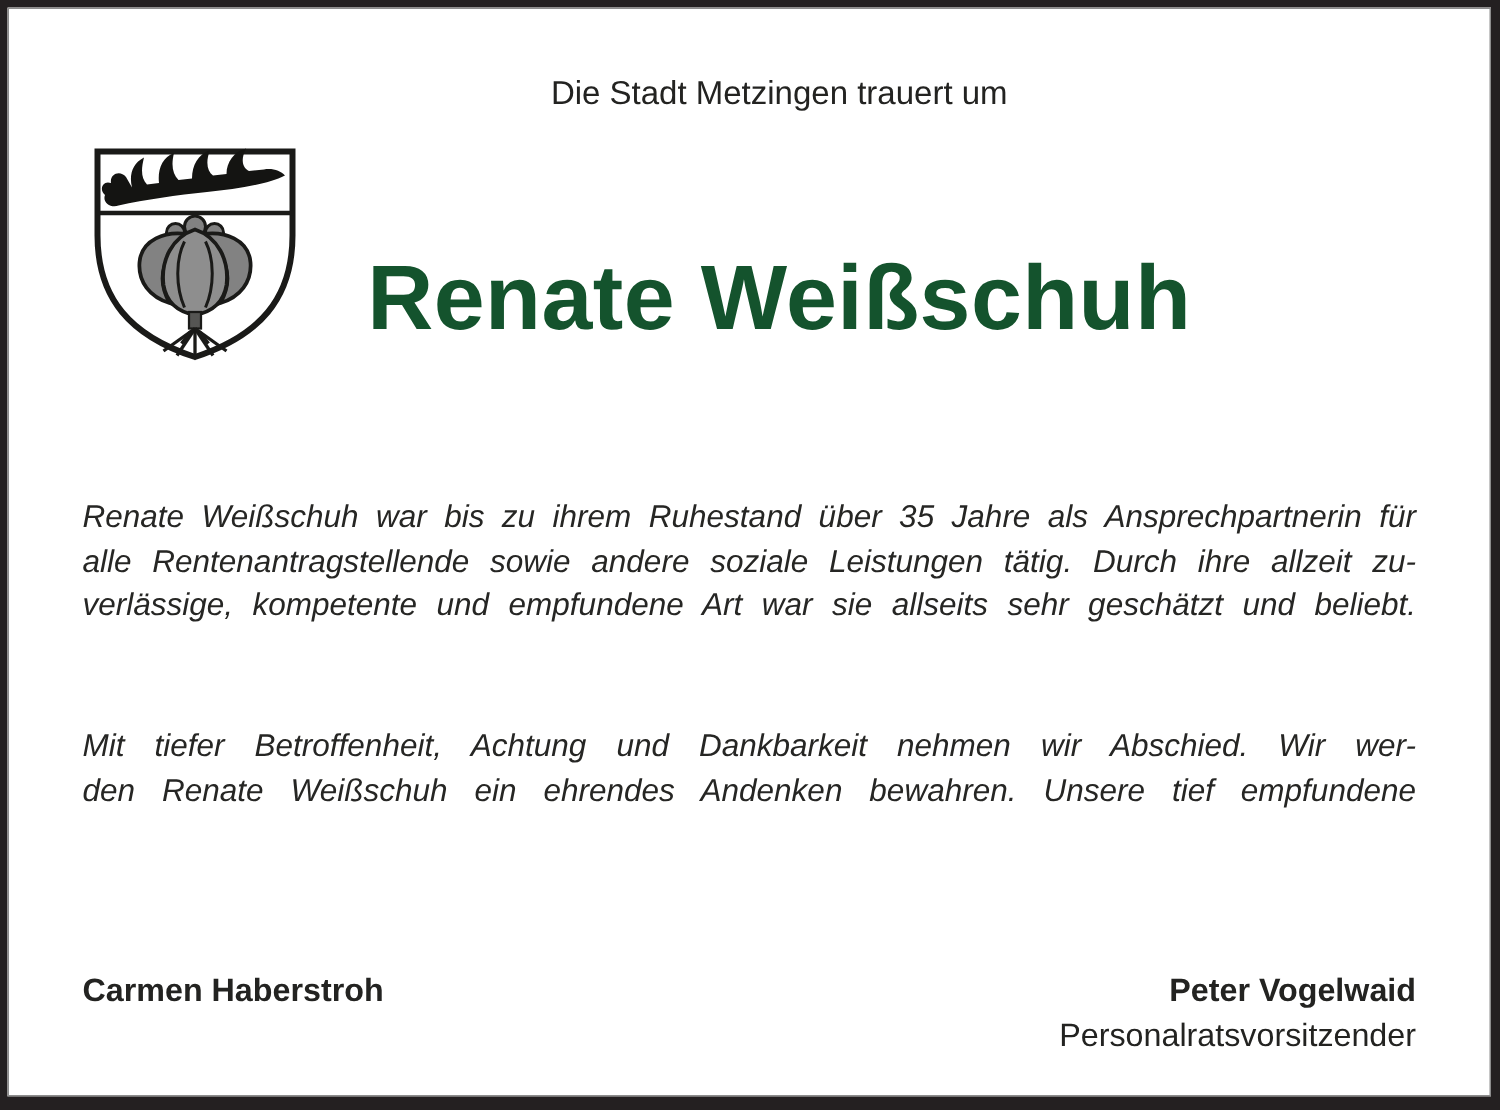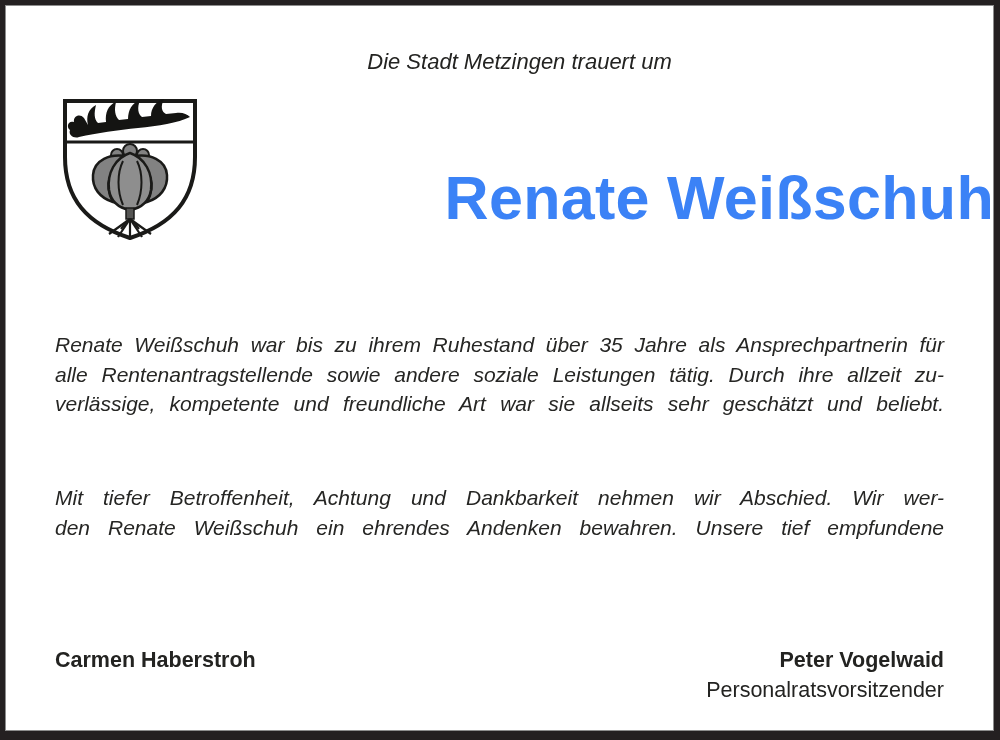--- a/index.html
+++ b/index.html
@@ -12,31 +12,31 @@
     position: relative; box-sizing: border-box;
     width: 1000px; height: 740px;
     background: #ffffff;
     border-style: solid; border-color: #242021;
     border-width: 5px 6px 9px 5px;
     box-shadow: inset 0 0 0 1px #8d8d8d;
   }
   .intro {
     position: absolute; top: 44px; left: 0; right: 0;
     text-align: center; padding-left: 40px;
-    font-size: 22px; line-height: 26px; color: #232321; font-style: italic;
+    font-size: 22px; line-height: 26px; color: #232321;
   }
   .crest {
     position: absolute; left: 52px; top: 90px;
     width: 146px; height: 148px;
   }
   .title {
     position: absolute; top: 163px; left: 0; right: 0;
-    text-align: right; padding-left: 40px;
+    text-align: center; padding-left: 40px;
     font-size: 61px; line-height: 61px; font-weight: bold;
-    letter-spacing: 0.3px; color: #3b82f6;
+    letter-spacing: 0.3px; color: #14532d;
   }
   .para {
     position: absolute; left: 50px; right: 50px;
     font-size: 21px; line-height: 29.5px; color: #262624; font-style: italic;
   }
   .para1 { top: 325px; }
   .para2 { top: 478px; }
   .line { text-align: justify; text-align-last: justify; }
   .line.last { text-align-last: left; }
   .sig {
@@ -87,21 +87,21 @@
         <path d="M76,126 L82,134"></path>
       </g>
     </g>
   </svg>
 
   <div class="title">Renate Weißschuh</div>
 
   <div class="para para1">
     <div class="line">Renate Weißschuh war bis zu ihrem Ruhestand über 35 Jahre als Ansprechpartnerin für</div>
     <div class="line">alle Rentenantragstellende sowie andere soziale Leistungen tätig. Durch ihre allzeit zu-</div>
-    <div class="line">verlässige, kompetente und freundliche Art war sie allseits sehr geschätzt und beliebt.</div>
+    <div class="line">verlässige, kompetente und empfundene Art war sie allseits sehr geschätzt und beliebt.</div>
   </div>
 
   <div class="para para2">
     <div class="line">Mit tiefer Betroffenheit, Achtung und Dankbarkeit nehmen wir Abschied. Wir wer-</div>
     <div class="line">den Renate Weißschuh ein ehrendes Andenken bewahren. Unsere tief empfundene</div>
   </div>
 
   <div class="sig sig-left">
     <div class="name">Carmen Haberstroh</div>
   </div>

